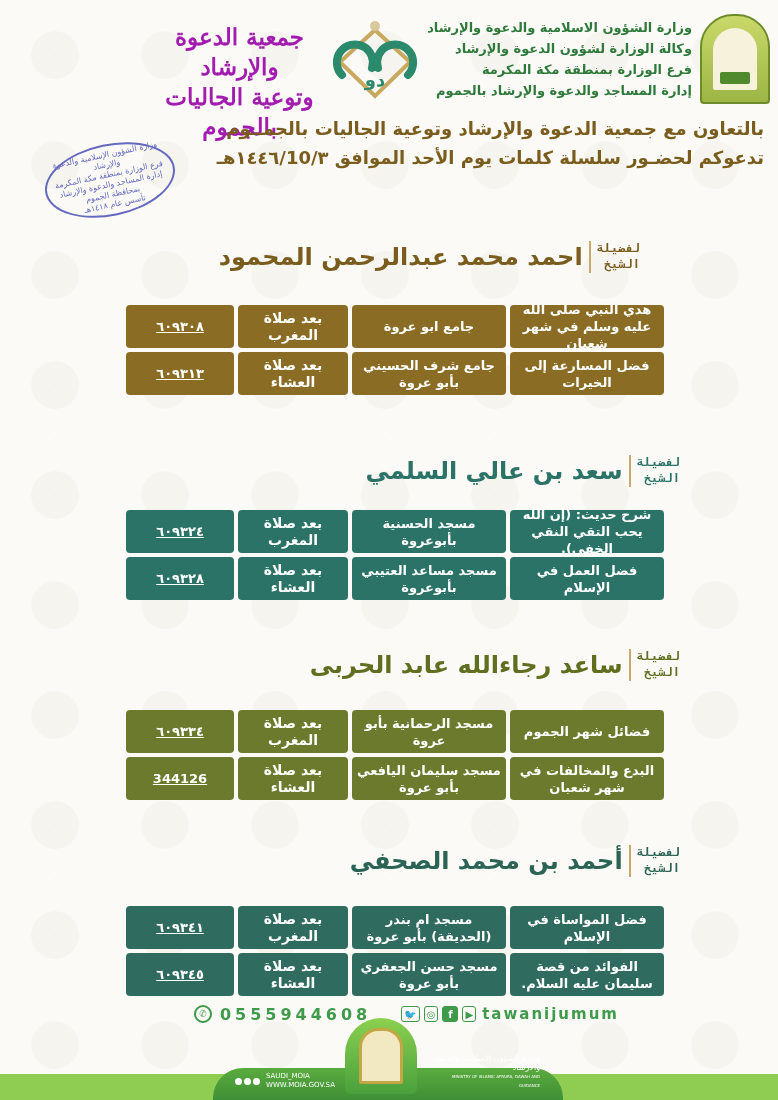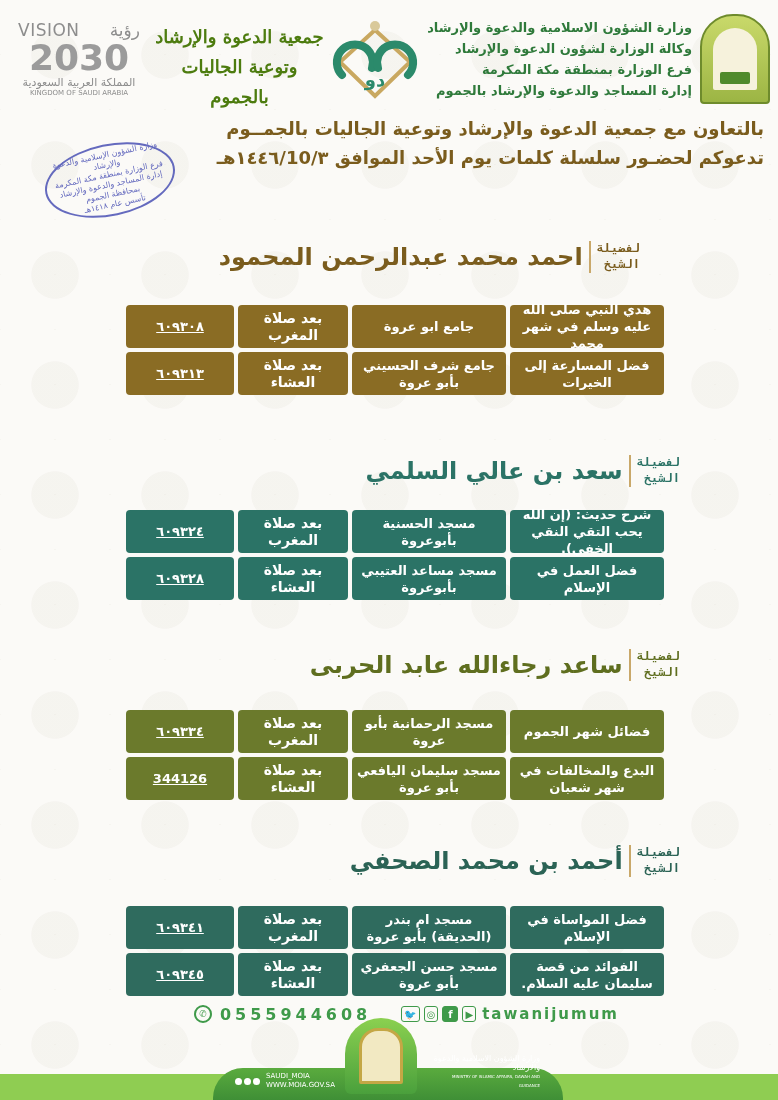--- a/index.html
+++ b/index.html
@@ -24,21 +24,21 @@
     background: linear-gradient(#c9d96a, #9cb544); border: 2px solid #6e8b2c;
     display: flex; align-items: center; justify-content: center;
   }
   .ministry-emblem .inner {
     width: 44px; height: 62px; border-radius: 22px 22px 2px 2px; background: #f6f2dc;
     display: flex; align-items: flex-end; justify-content: center; padding-bottom: 6px; box-sizing: border-box;
   }
   .ministry-emblem .book { width: 30px; height: 12px; background: #4f8a2c; border-radius: 2px; }
   .ministry-lines { margin-right: 8px; color: #2f7a3b; font-weight: bold; font-size: 13px; line-height: 21px; text-align: right; }
   .dawa-logo { position: absolute; left: 332px; top: 20px; width: 86px; height: 80px; }
-  .callig { position: absolute; left: 152px; top: 22px; width: 175px; height: 70px; color: #4d7c0f; font-family: "DejaVu Serif", serif; font-size: 18px; font-weight: bold; line-height: 30px; text-align: center; direction: rtl; }
+  .callig { position: absolute; left: 152px; top: 22px; width: 175px; height: 70px; color: #a21caf; font-family: "DejaVu Serif", serif; font-size: 23px; font-weight: bold; line-height: 30px; text-align: center; direction: rtl; }
   .vision { position: absolute; left: 18px; top: 20px; width: 122px; text-align: center; color: #8d8d8d; }
   .vision .v-top { font-size: 17px; letter-spacing: 0.5px; display: flex; justify-content: space-between; }
   .vision .v-num { font-size: 36px; font-weight: bold; line-height: 36px; color: #9b9b9b; }
   .vision .v-ar { font-size: 11px; color: #8d8d8d; }
   .vision .v-en { font-size: 7px; color: #8d8d8d; }
   
   .stamp {
     position: absolute; left: 44px; top: 144px; width: 128px; height: 68px;
     border: 2px solid #4b52b5; border-radius: 50%; transform: rotate(-12deg);
     color: #4b52b5; font-size: 8px; line-height: 10px; text-align: center; direction: rtl;
@@ -105,29 +105,20 @@
     <path d="M46 48 A18 18 0 1 1 76 55" fill="none" stroke="#2b8a6b" stroke-width="8" stroke-linecap="round"></path>
     <circle cx="43" cy="6" r="5" fill="#d9c99a"></circle>
     <text x="43" y="66" text-anchor="middle" font-size="18" font-weight="bold" fill="#2b8a6b" font-family="DejaVu Sans, sans-serif">دو</text>
   </svg>
 
   <div class="callig">
     <div>جمعية الدعوة والإرشاد</div>
     <div>وتوعية الجاليات بالجموم</div>
   </div>
 
-  <div class="vision">
-    <div class="v-top">
-      <span>VISION</span>
-      <span>رؤية</span>
-    </div>
-    <div class="v-num">2030</div>
-    <div class="v-ar">المملكة العربية السعودية</div>
-    <div class="v-en">KINGDOM OF SAUDI ARABIA</div>
-  </div>
 </div>
 
 <div class="stamp">
   <div>وزارة الشؤون الإسلامية والدعوة والإرشاد</div>
   <div>فرع الوزارة بمنطقة مكة المكرمة</div>
   <div>إدارة المساجد والدعوة والإرشاد</div>
   <div>بمحافظة الجموم</div>
   <div>تأسس عام ١٤١٨هـ</div>
 </div>
 
@@ -138,21 +129,21 @@
 
 <div class="speaker" style="top:232px; left:160px; color:#7a5c1d;">
   <div class="title">
     <div>لفضيلة</div>
     <div>الشيخ</div>
   </div>
   <div class="name">احمد محمد عبدالرحمن المحمود</div>
 </div>
 <div class="tbl" style="top:305px;">
   <div class="row">
-    <div class="cell c-topic" style="background:#8a6c24">هدي النبي صلى الله عليه وسلم في شهر محمد</div>
+    <div class="cell c-topic" style="background:#8a6c24">هدي النبي صلى الله عليه وسلم في شهر شعبان</div>
     <div class="cell c-place" style="background:#8a6c24">جامع ابو عروة</div>
     <div class="cell c-time" style="background:#8a6c24">بعد صلاة المغرب</div>
     <div class="cell c-code" style="background:#8a6c24">٦٠٩٣٠٨</div>
   </div>
   <div class="row">
     <div class="cell c-topic" style="background:#8a6c24">فضل المسارعة إلى الخيرات</div>
     <div class="cell c-place" style="background:#8a6c24">جامع شرف الحسيني بأبو عروة</div>
     <div class="cell c-time" style="background:#8a6c24">بعد صلاة العشاء</div>
     <div class="cell c-code" style="background:#8a6c24">٦٠٩٣١٣</div>
   </div>

